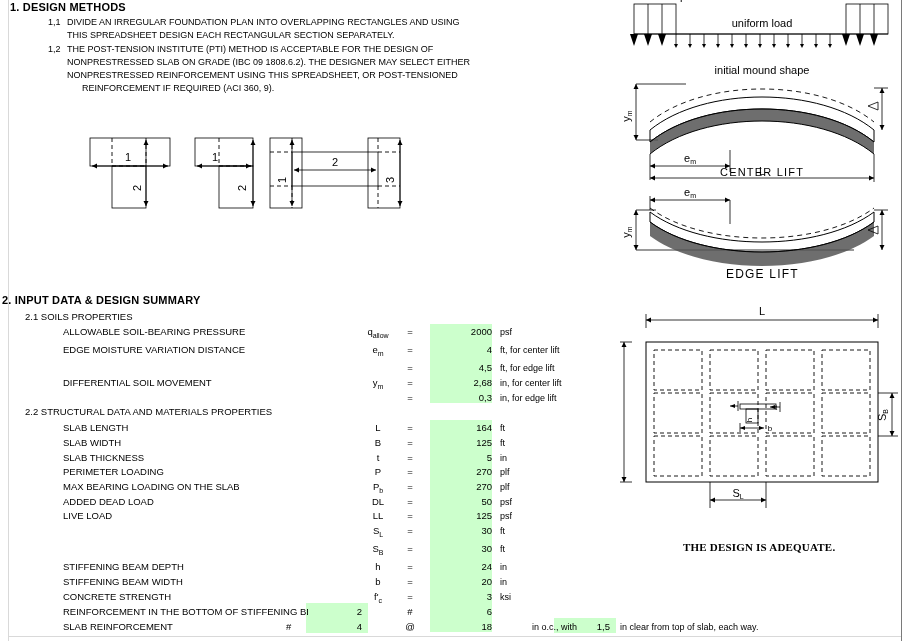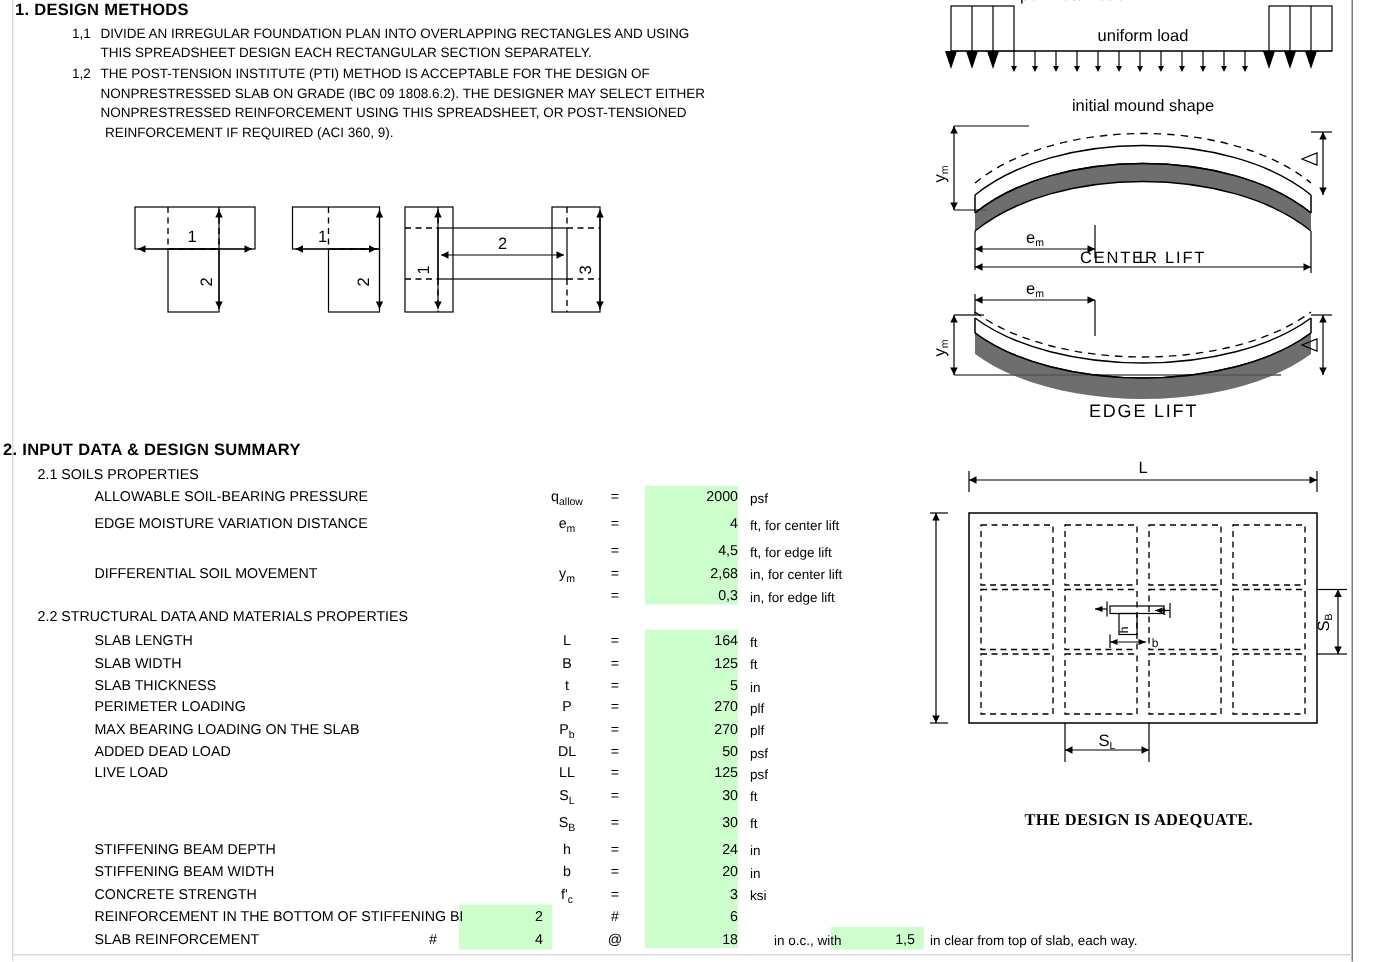--- a/index.html
+++ b/index.html
@@ -60,21 +60,21 @@
 <div class="abs h1" style="left:10px;top:1px;">1. DESIGN METHODS</div>
 
 <div class="abs numlbl" style="left:48px;top:17px;">1,1</div>
 <div class="abs body-line" style="left:67px;top:17px;">DIVIDE AN IRREGULAR FOUNDATION PLAN INTO OVERLAPPING RECTANGLES AND  USING</div>
 <div class="abs body-line" style="left:67px;top:30px;">THIS SPREADSHEET DESIGN EACH RECTANGULAR SECTION SEPARATELY.</div>
 
 <div class="abs numlbl" style="left:48px;top:44px;">1,2</div>
 <div class="abs body-line" style="left:67px;top:44px;">THE POST-TENSION INSTITUTE (PTI) METHOD IS ACCEPTABLE FOR THE DESIGN OF</div>
 <div class="abs body-line" style="left:67px;top:57px;">NONPRESTRESSED SLAB ON GRADE (IBC 09 1808.6.2). THE DESIGNER MAY SELECT EITHER</div>
 <div class="abs body-line" style="left:67px;top:70px;">NONPRESTRESSED REINFORCEMENT USING THIS SPREADSHEET, OR POST-TENSIONED</div>
-<div class="abs body-line" style="left:70px;top:83px;text-align:right;">REINFORCEMENT IF REQUIRED (ACI 360, 9).</div>
+<div class="abs body-line" style="left:82px;top:83px;text-align:right;">REINFORCEMENT IF REQUIRED (ACI 360, 9).</div>
 
 <div class="abs" style="left:80px;top:128px;">
 <svg width="330" height="100" viewBox="0 0 330 100">
 
   <g>
     <rect x="10" y="10" width="80" height="28" class="thin"></rect>
     <rect x="32" y="38" width="34" height="42" class="thin"></rect>
     <line x1="32" y1="10" x2="32" y2="38" class="dash"></line>
     <line x1="66" y1="10" x2="66" y2="38" class="dash"></line>
     <line x1="32" y1="38" x2="66" y2="38" class="dash"></line>
@@ -273,21 +273,21 @@
 </div>
 
 <div class="green" style="left:306px;top:618px;width:62px;height:15px;"></div>
 <div class="green" style="left:554px;top:618px;width:62px;height:15px;"></div>
 <div class="row" style="top:619px;">
   <div class="cell-label lbl">SLAB REINFORCEMENT</div>
   <div class="abs num" style="left:286px;top:2px;">#</div>
   <div class="abs num" style="left:306px;top:2px;width:56px;text-align:right;">4</div>
   <div class="cell-eq eq">@</div>
   <div class="cell-val num">18</div>
-  <div class="abs unit" style="left:516px;top:3px;">in o.c., with</div>
+  <div class="abs unit" style="left:488px;top:3px;padding-left:44px;">in o.c., with</div>
   <div class="abs num" style="left:554px;top:2px;width:56px;text-align:right;">1,5</div>
   <div class="abs unit" style="left:620px;top:3px;">in clear from top of slab, each way.</div>
 </div>
 
 <div class="abs" style="left:624px;top:-8px;">
 <svg width="276" height="68" viewBox="0 0 276 68">
   <text x="56" y="8" class="dlabel">perimeter  load</text>
 
   <rect x="10" y="12" width="42" height="30" class="thin"></rect>
   <line x1="24" y1="12" x2="24" y2="42" class="thin"></line>

